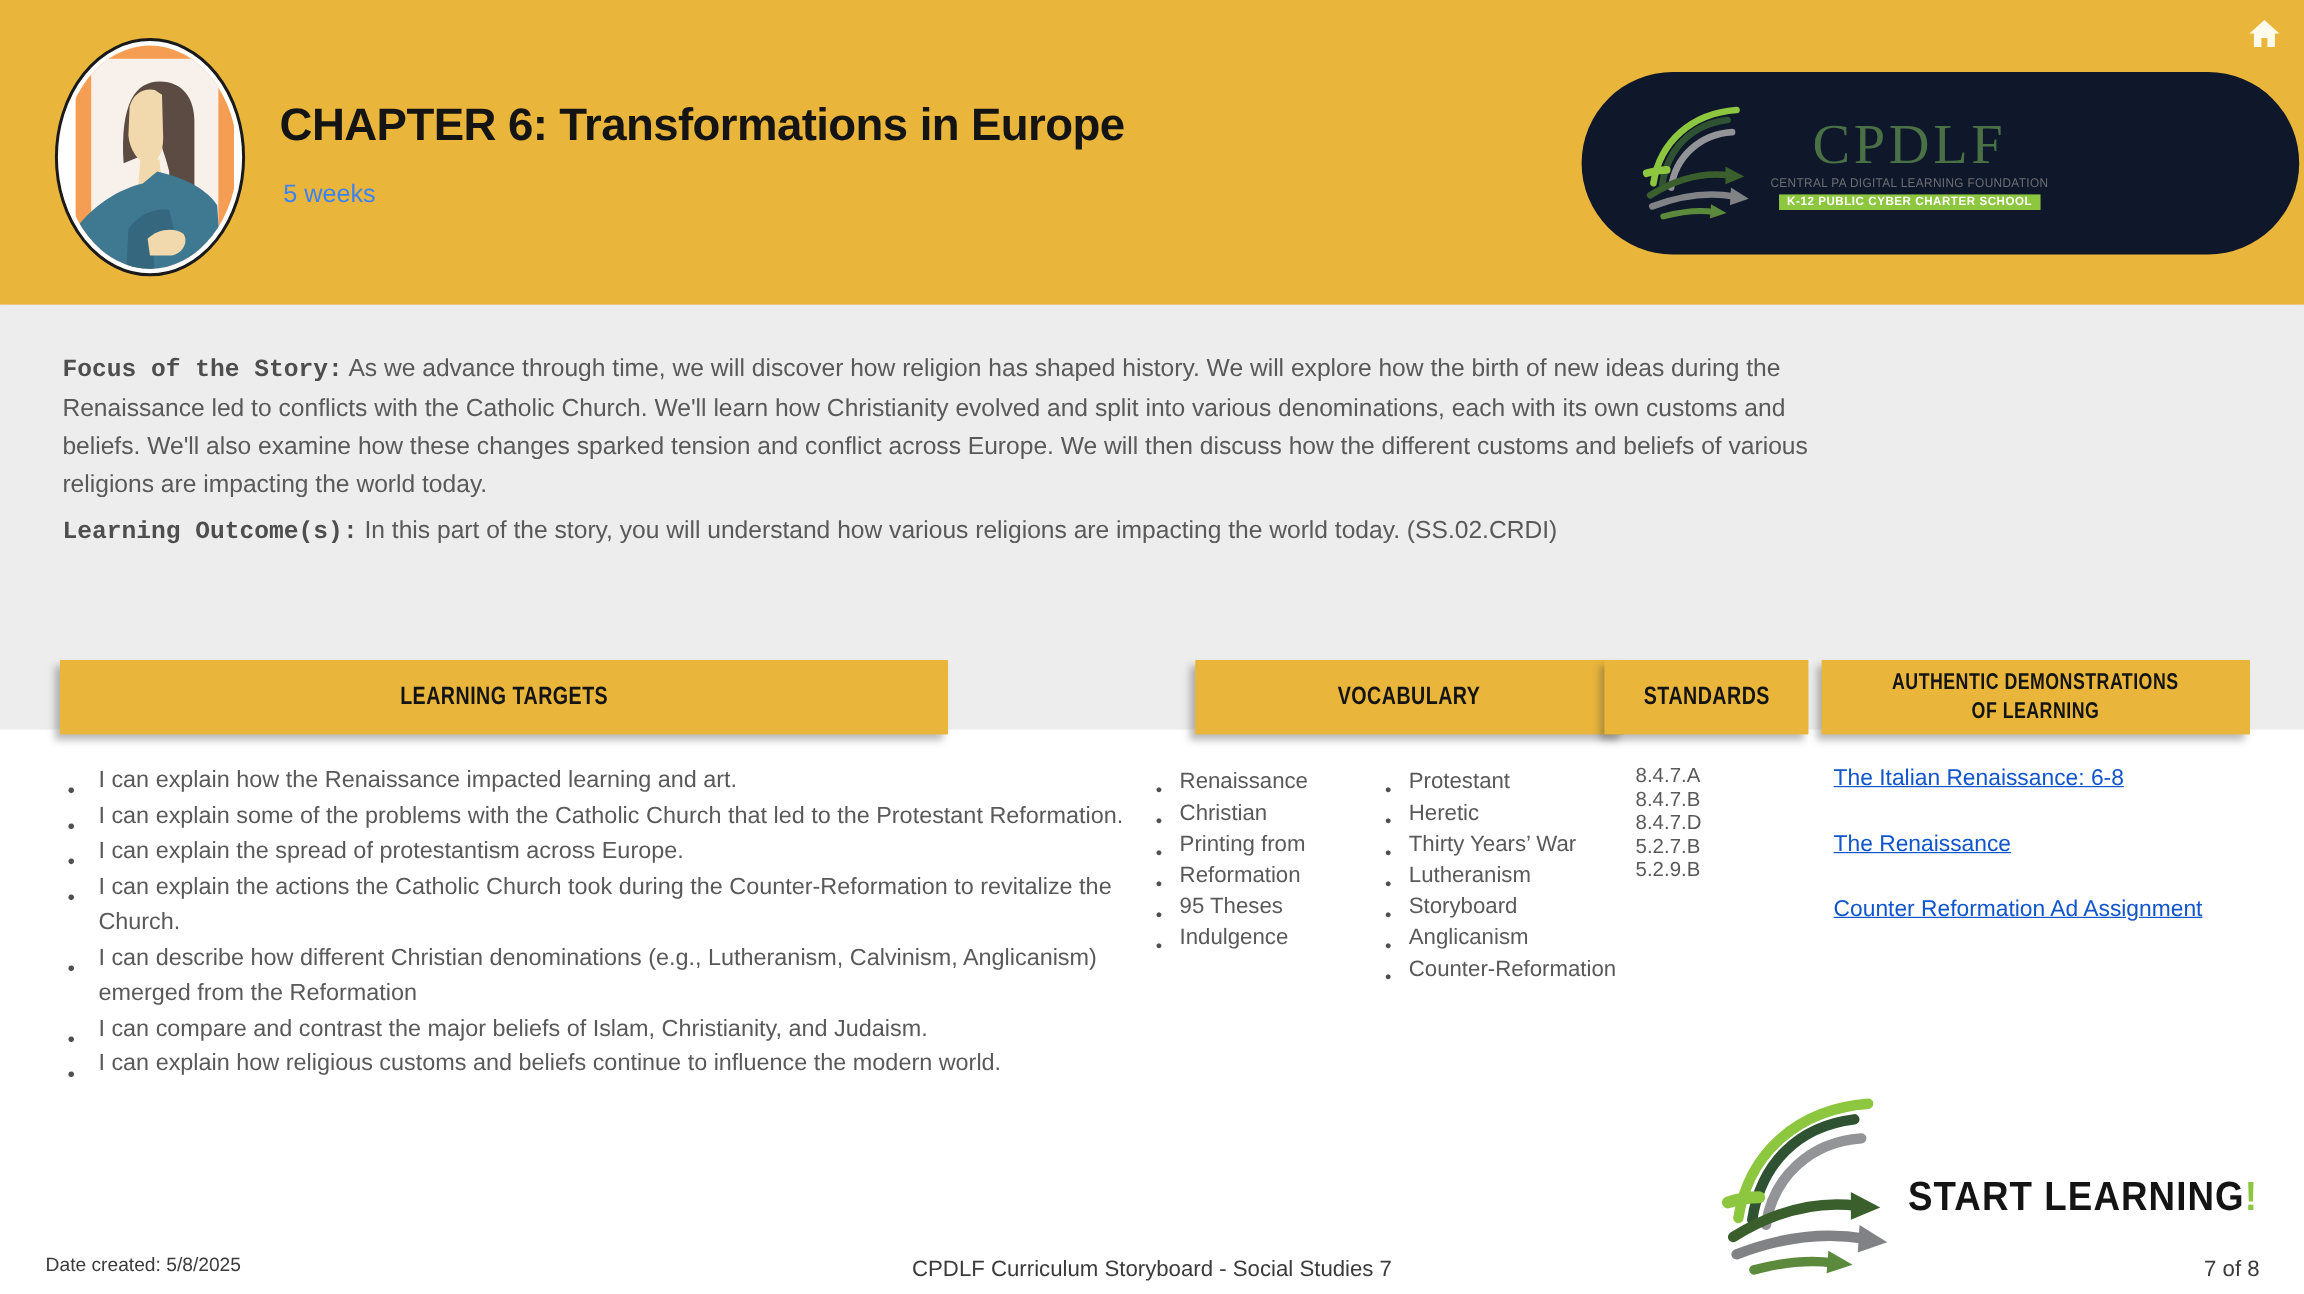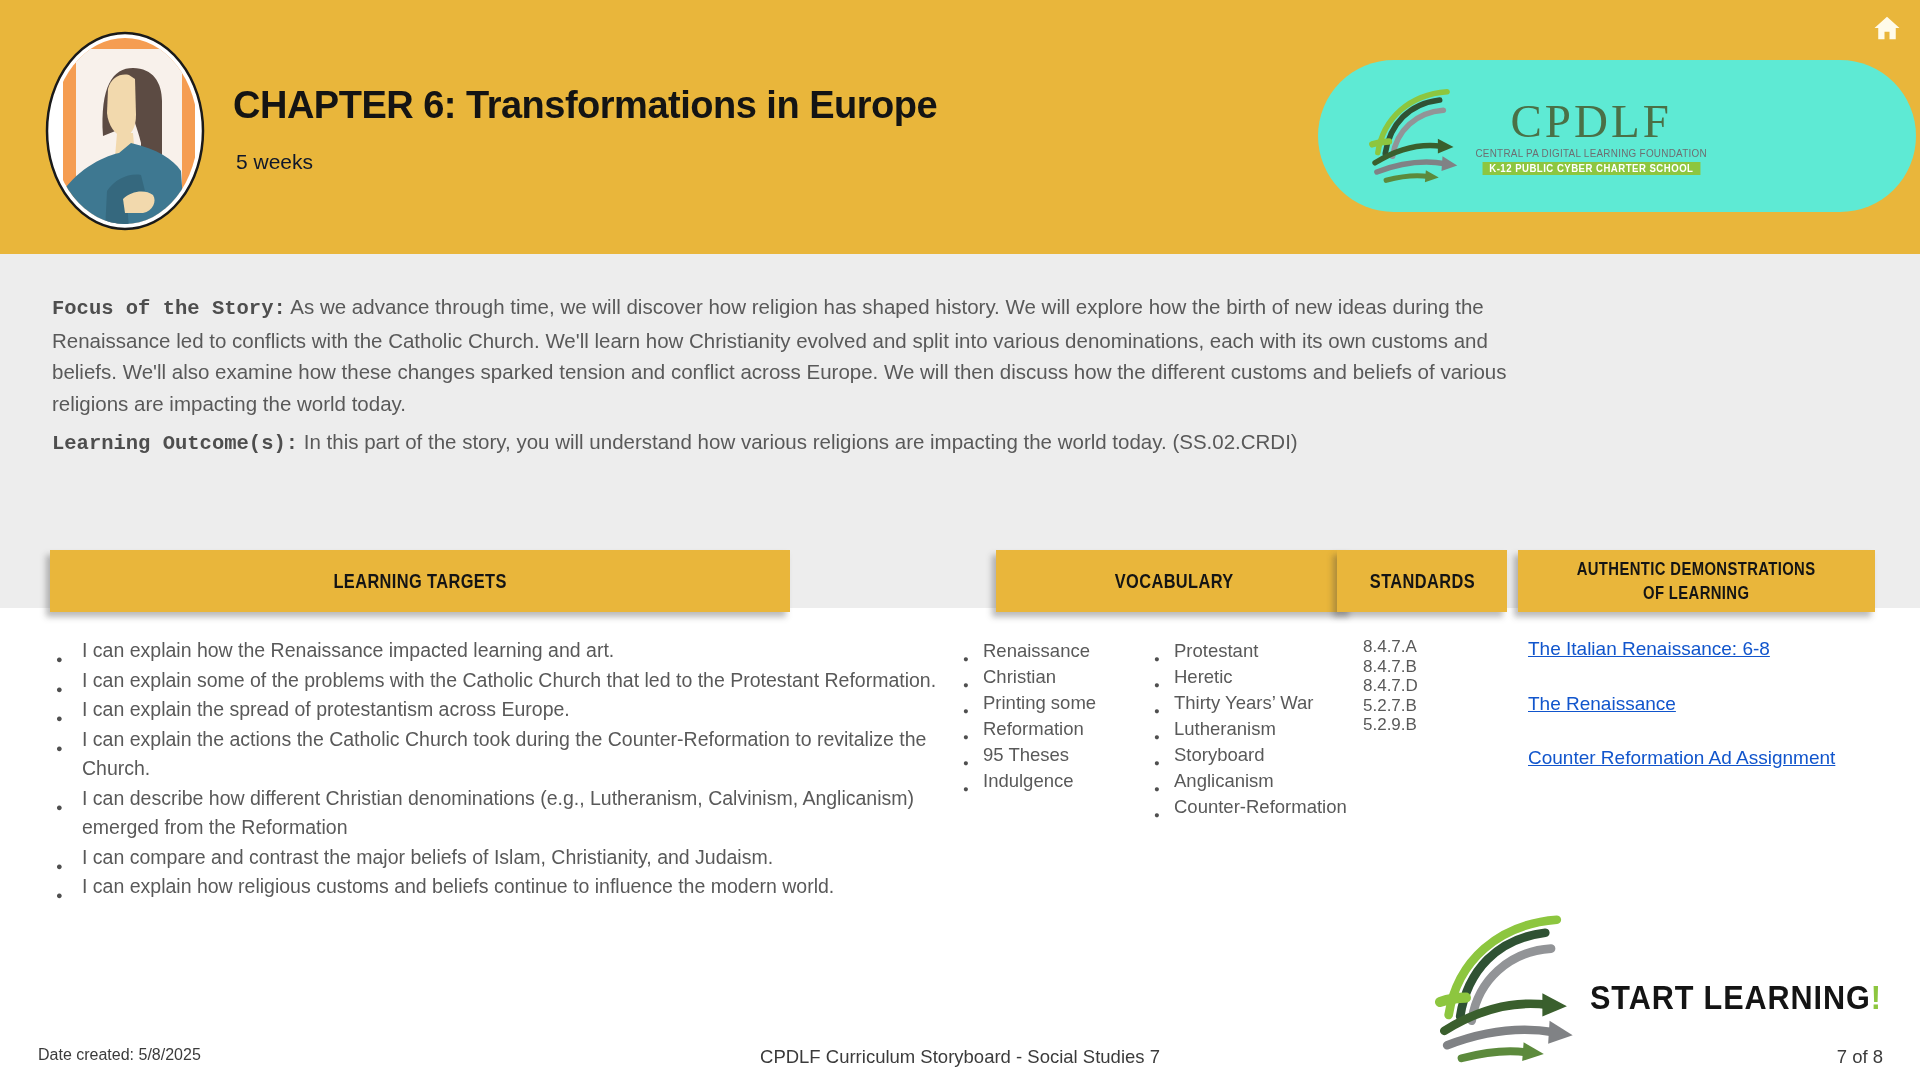--- a/index.html
+++ b/index.html
@@ -7,23 +7,23 @@
   body { font-family:"Liberation Sans", sans-serif; background:#ffffff; overflow:hidden; }
   .page { position:relative; width:1920px; height:1078px; background:#ffffff; }
 
   
   .header-band { position:absolute; left:0; top:0; width:1920px; height:254px; background:#E9B63B; box-shadow:0 2px 4px rgba(0,0,0,0.15); }
   .intro-band  { position:absolute; left:0; top:254px; width:1920px; height:354px; background:#EDEDED; }
 
   
   .avatar { position:absolute; left:45px; top:31px; }
   .page-title { position:absolute; left:233px; top:84px; font-size:38px; font-weight:700; color:#141414; letter-spacing:-0.5px; white-space:nowrap; }
-  .page-subtitle { position:absolute; left:236px; top:150px; font-size:21px; color:#0f172a; }
-
-  .logo-pill { position:absolute; left:1318px; top:60px; width:598px; height:152px; background:#5eead4; border-radius:76px; display:flex; align-items:center; padding-left:46px; }
+  .page-subtitle { position:absolute; left:236px; top:150px; font-size:21px; color:#3b82f6; }
+
+  .logo-pill { position:absolute; left:1318px; top:60px; width:598px; height:152px; background:#0f172a; border-radius:76px; display:flex; align-items:center; padding-left:46px; }
   .logo-swoosh { width:96px; height:116px; flex:0 0 auto; }
   .logo-text { margin-left:8px; display:flex; flex-direction:column; align-items:center; }
   .logo-acronym { font-family:"Liberation Serif", serif; font-size:47px; line-height:48px; color:#4A7046; letter-spacing:3px; }
   .logo-line1 { font-size:10.5px; color:#6D6E71; letter-spacing:0.3px; white-space:nowrap; transform:scaleX(0.94); margin-top:2px; }
   .logo-line2 { font-size:10px; font-weight:700; color:#ffffff; background:#8DC63F; letter-spacing:0.5px; white-space:nowrap; padding:1px 7px; margin-top:3px; transform:scaleX(0.96); }
 
   .home-btn { position:absolute; left:1872px; top:13px; width:30px; height:30px; cursor:pointer; }
 
   
   .focus-par { position:absolute; left:52px; top:291px; width:1466px; font-size:20.5px; line-height:31.5px; color:#595959; }
@@ -152,21 +152,21 @@
     <li>I can explain the spread of protestantism across Europe.</li>
     <li>I can explain the actions the Catholic Church took during the Counter-Reformation to revitalize the Church.</li>
     <li>I can describe how different Christian denominations (e.g., Lutheranism, Calvinism, Anglicanism) emerged from the Reformation</li>
     <li>I can compare and contrast the major beliefs of Islam, Christianity, and Judaism.</li>
     <li>I can explain how religious customs and beliefs continue to influence the modern world.</li>
   </ul>
 
   <ul class="voc-list voc-1">
     <li>Renaissance</li>
     <li>Christian</li>
-    <li>Printing some</li>
+    <li>Printing from</li>
     <li>Reformation</li>
     <li>95 Theses</li>
     <li>Indulgence</li>
   </ul>
   <ul class="voc-list voc-2">
     <li>Protestant</li>
     <li>Heretic</li>
     <li>Thirty Years’ War</li>
     <li>Lutheranism</li>
     <li>Storyboard</li>

